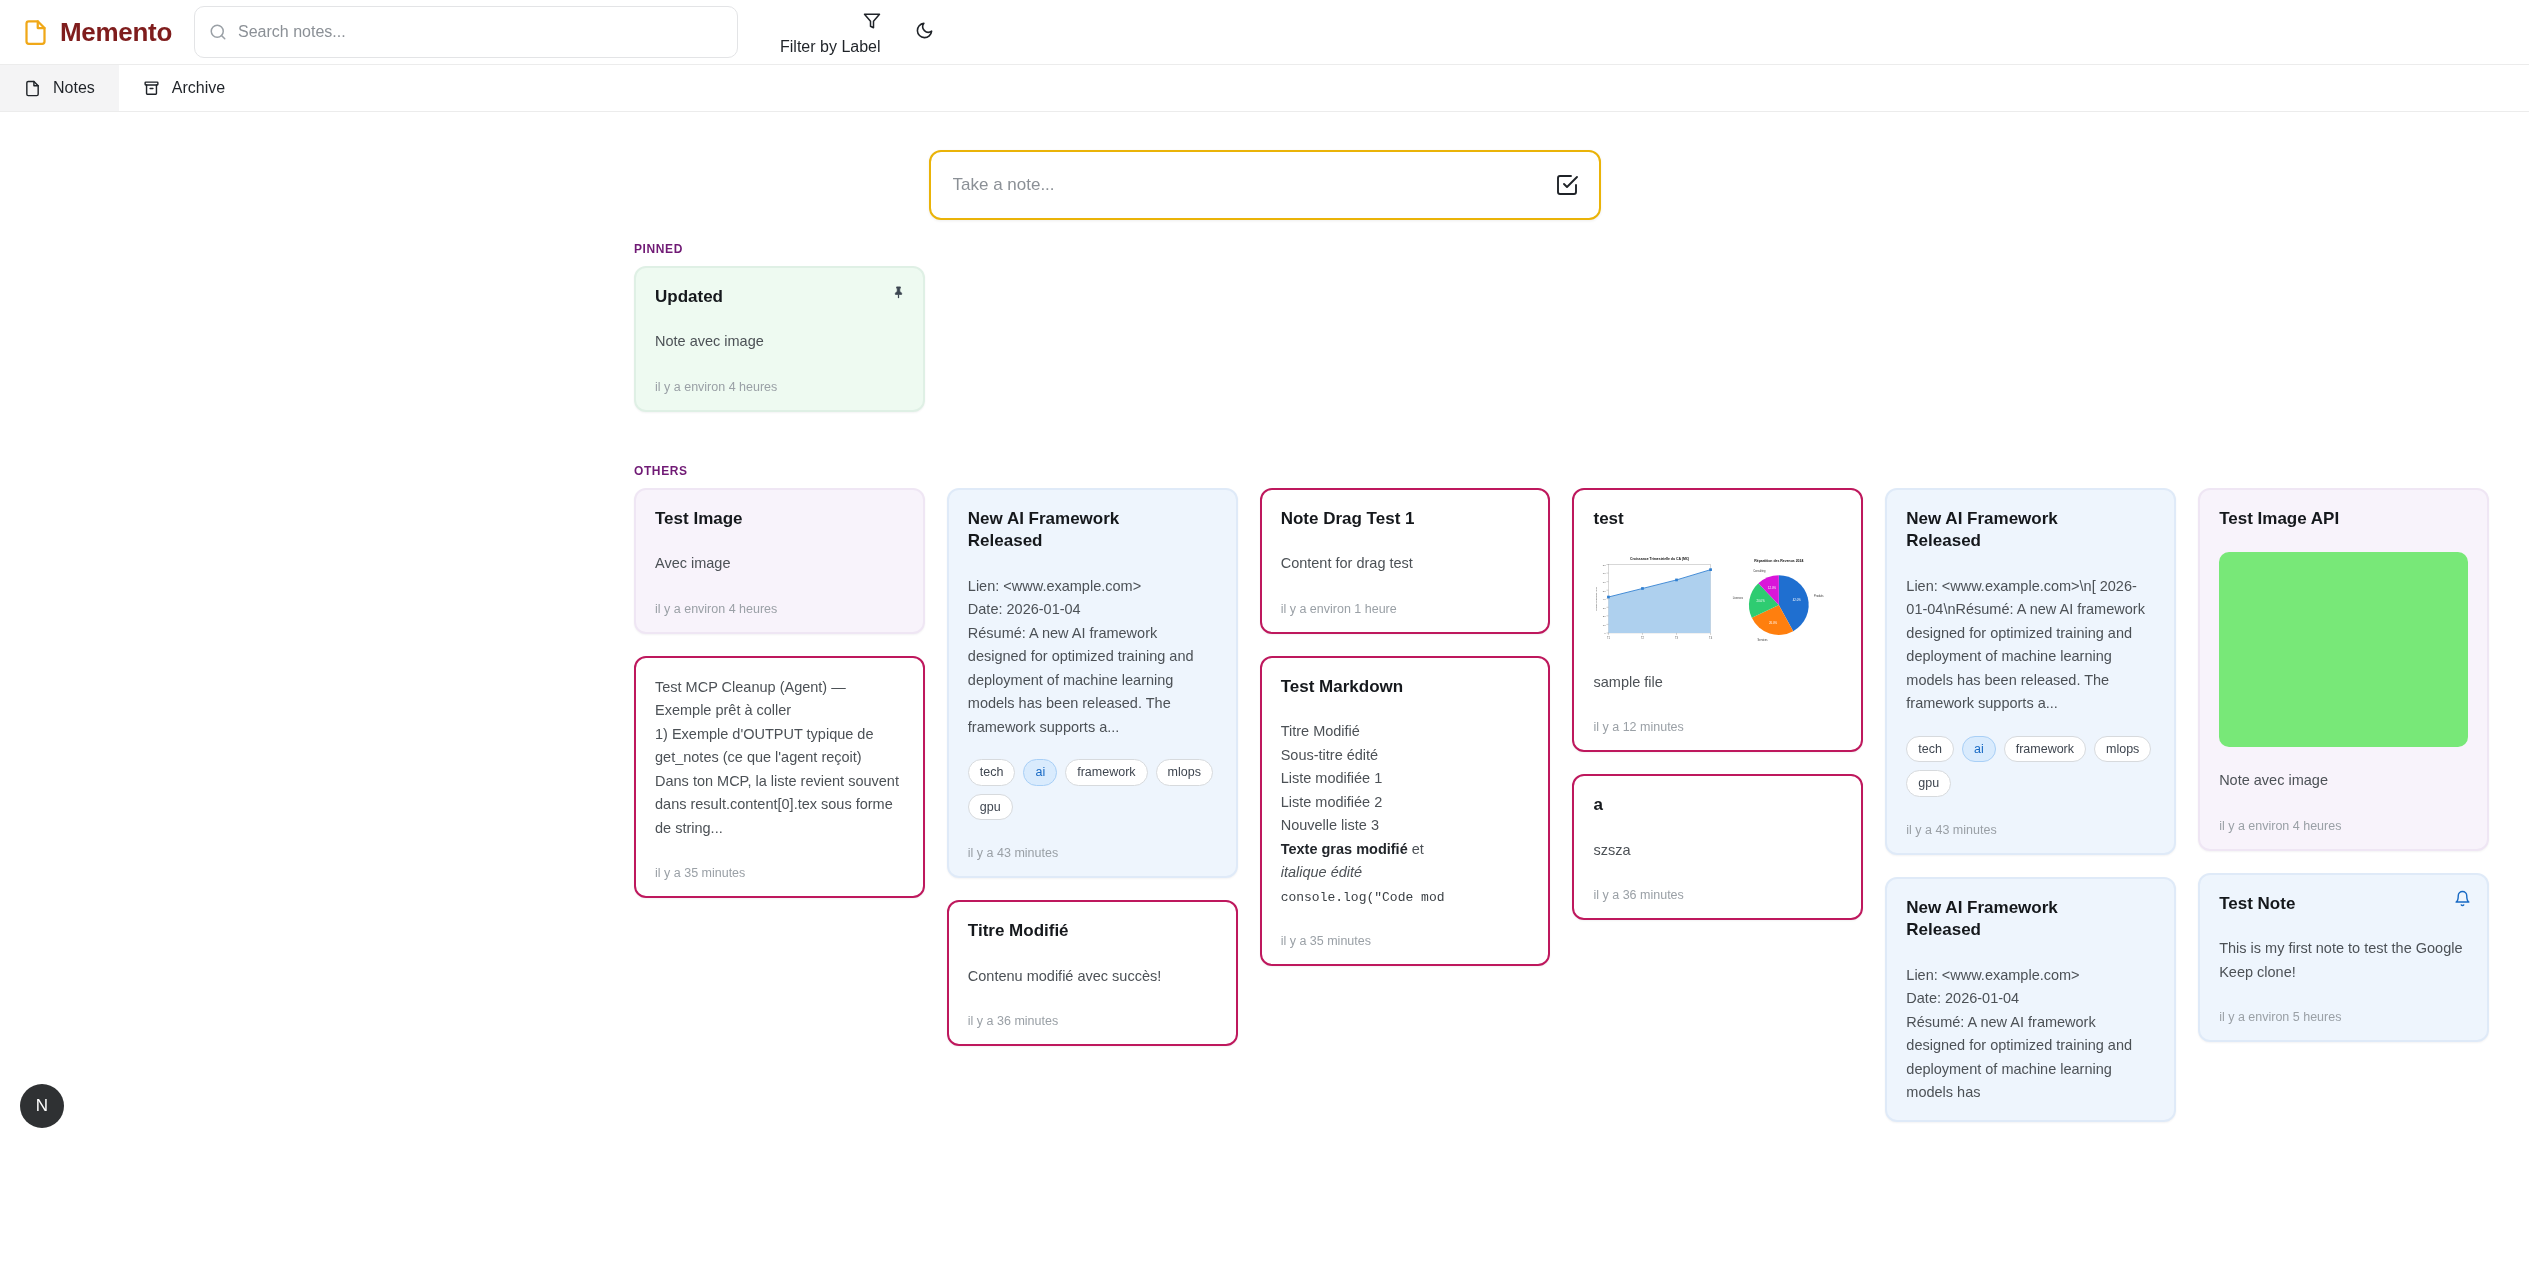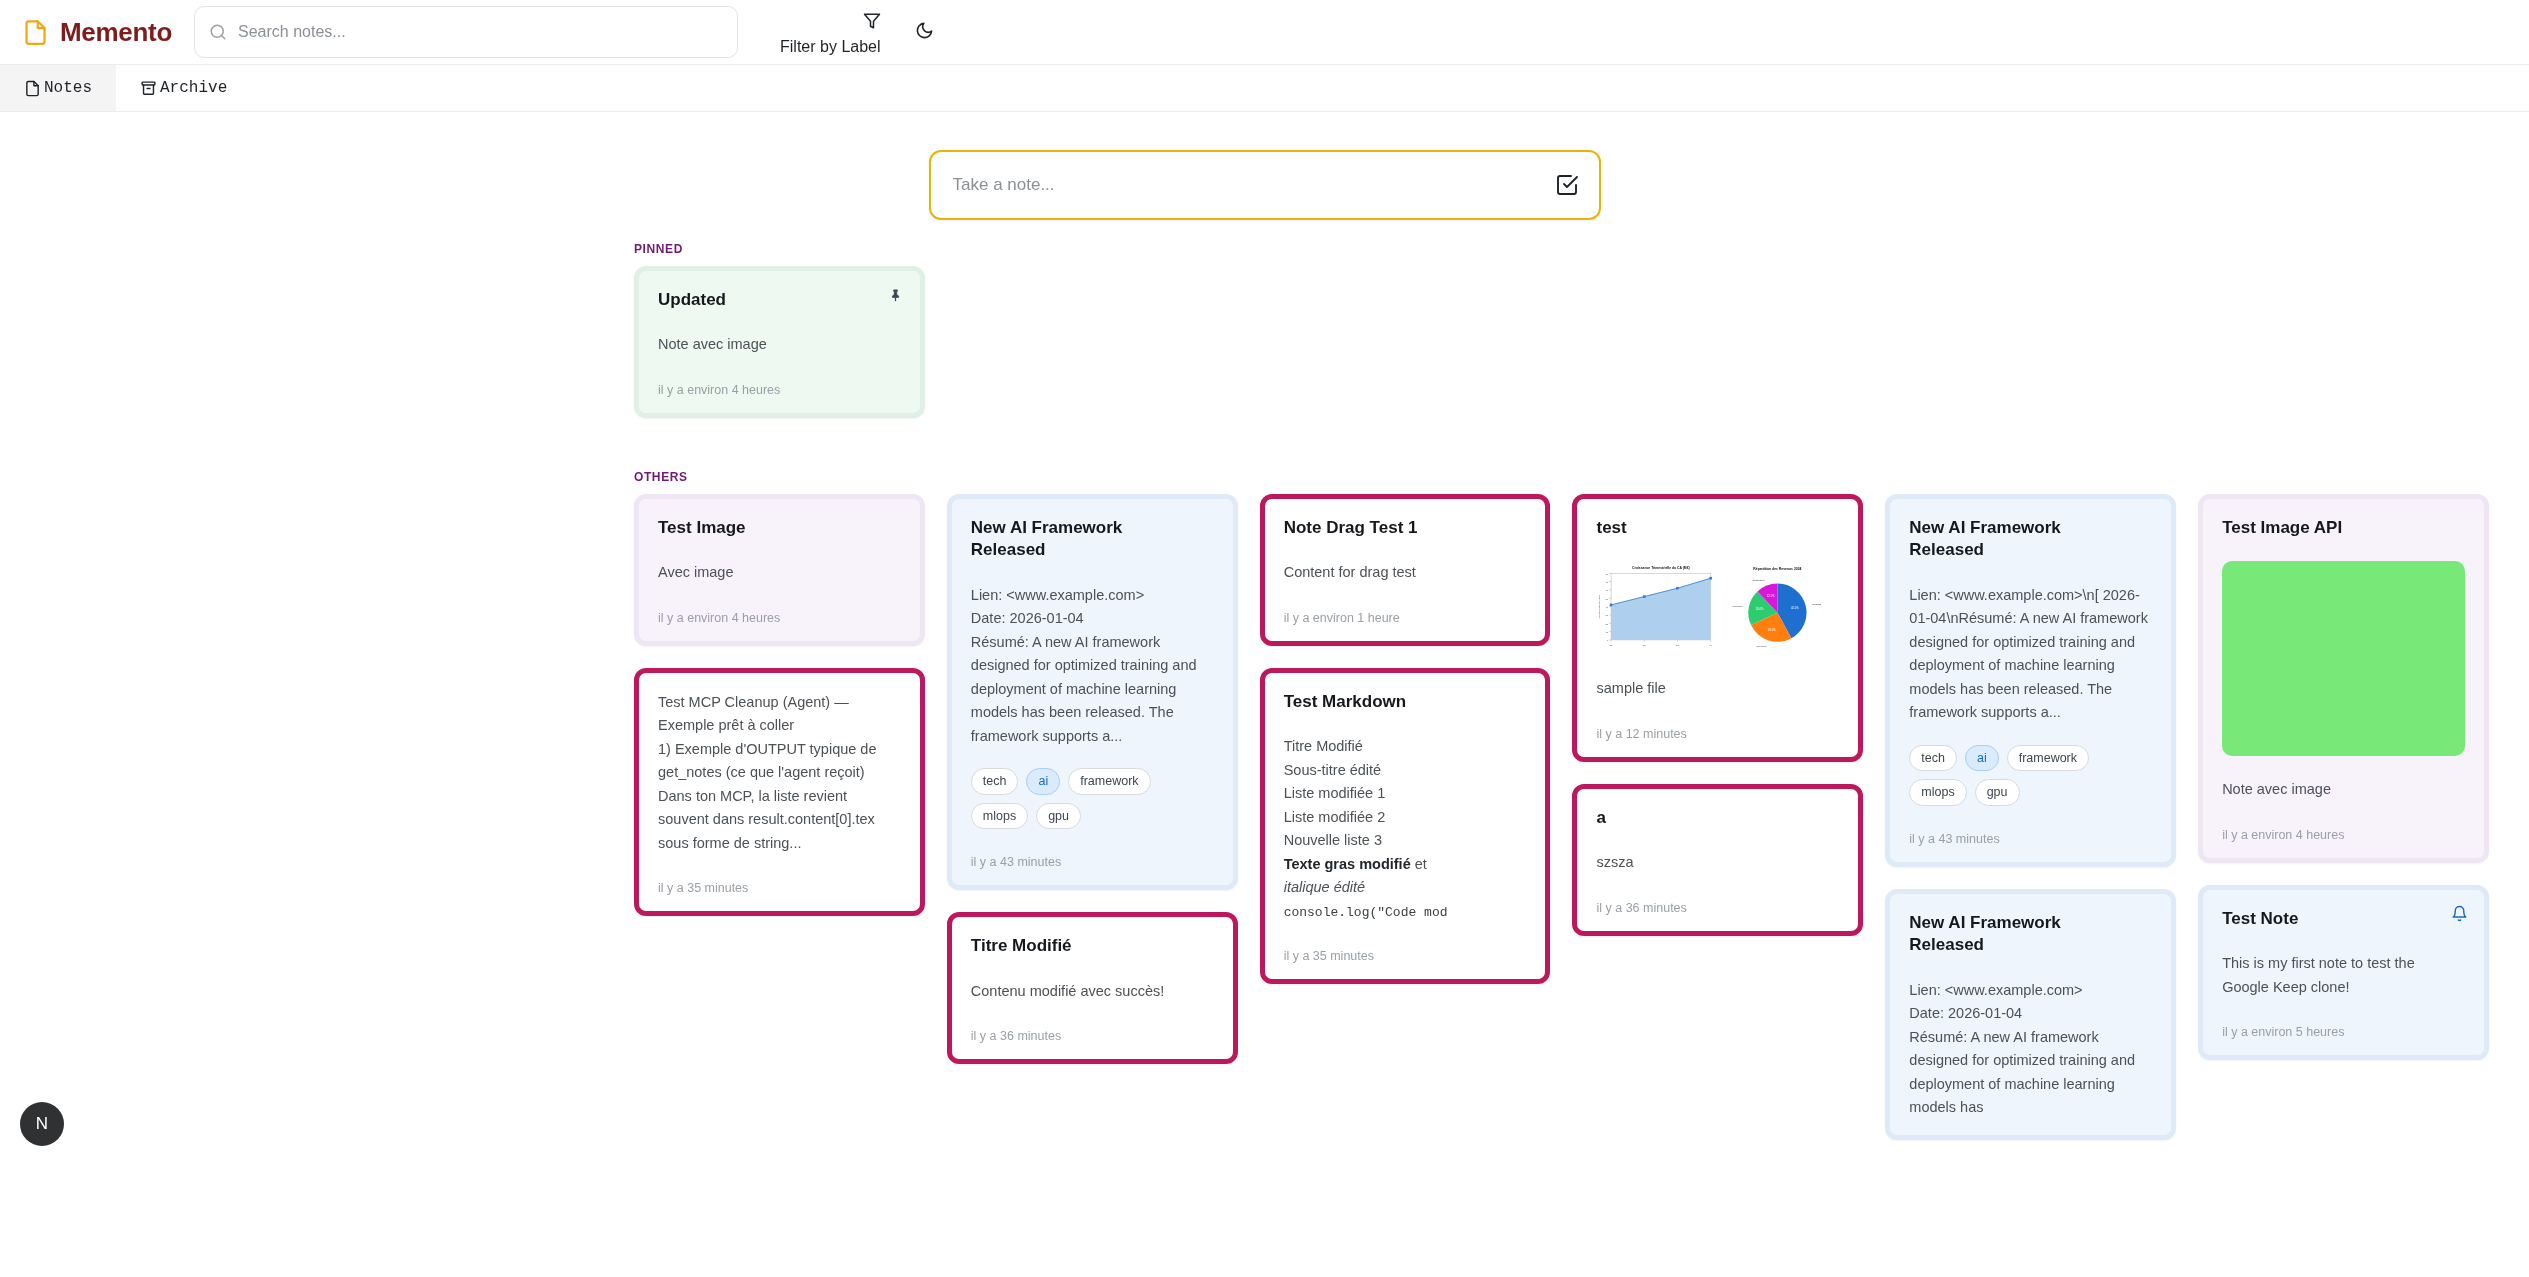--- a/index.html
+++ b/index.html
@@ -58,25 +58,25 @@
   }
 
   
   .tabs {
     height: 47px;
     display: flex; align-items: stretch;
     border-bottom: 1px solid #ececec;
     background: #ffffff;
   }
   .tab {
-    display: flex; align-items: center; gap: 3px;
+    display: flex; align-items: center; gap: 12px;
     padding: 0 24px;
     font-size: 16px; color: #1f2328;
     cursor: pointer; border: none; background: transparent;
-    font-family: Liberation Mono, monospace;
+    font-family: Liberation Sans, sans-serif;
   }
   .tab.active { background: #f4f4f5; font-weight: 400; }
   .tab svg { display: block; }
 
   
   .main { position: relative; padding: 0 0 0 0; }
 
   .composer-row { display: flex; justify-content: center; padding-top: 38px; }
   .composer {
     width: 672px;
@@ -112,21 +112,21 @@
     column-fill: auto;
     justify-content: space-between;
   }
   .pinned-grid { column-count: 6; column-gap: 22px; }
 
   .note {
     break-inside: avoid;
     width: 100%;
     margin-bottom: 22px;
     border-radius: 12px;
-    border: 5px solid #be185d;
+    border: 2px solid #be185d;
     background: #ffffff;
     box-shadow: 0 1px 2px rgba(16,24,40,0.05);
     padding: 18px 19px 16px 19px;
     position: relative;
     display: inline-block;
     cursor: pointer;
   }
   .note-title {
     font-size: 17px; font-weight: 700; color: #15181c;
     line-height: 1.32; margin-bottom: 22px;

